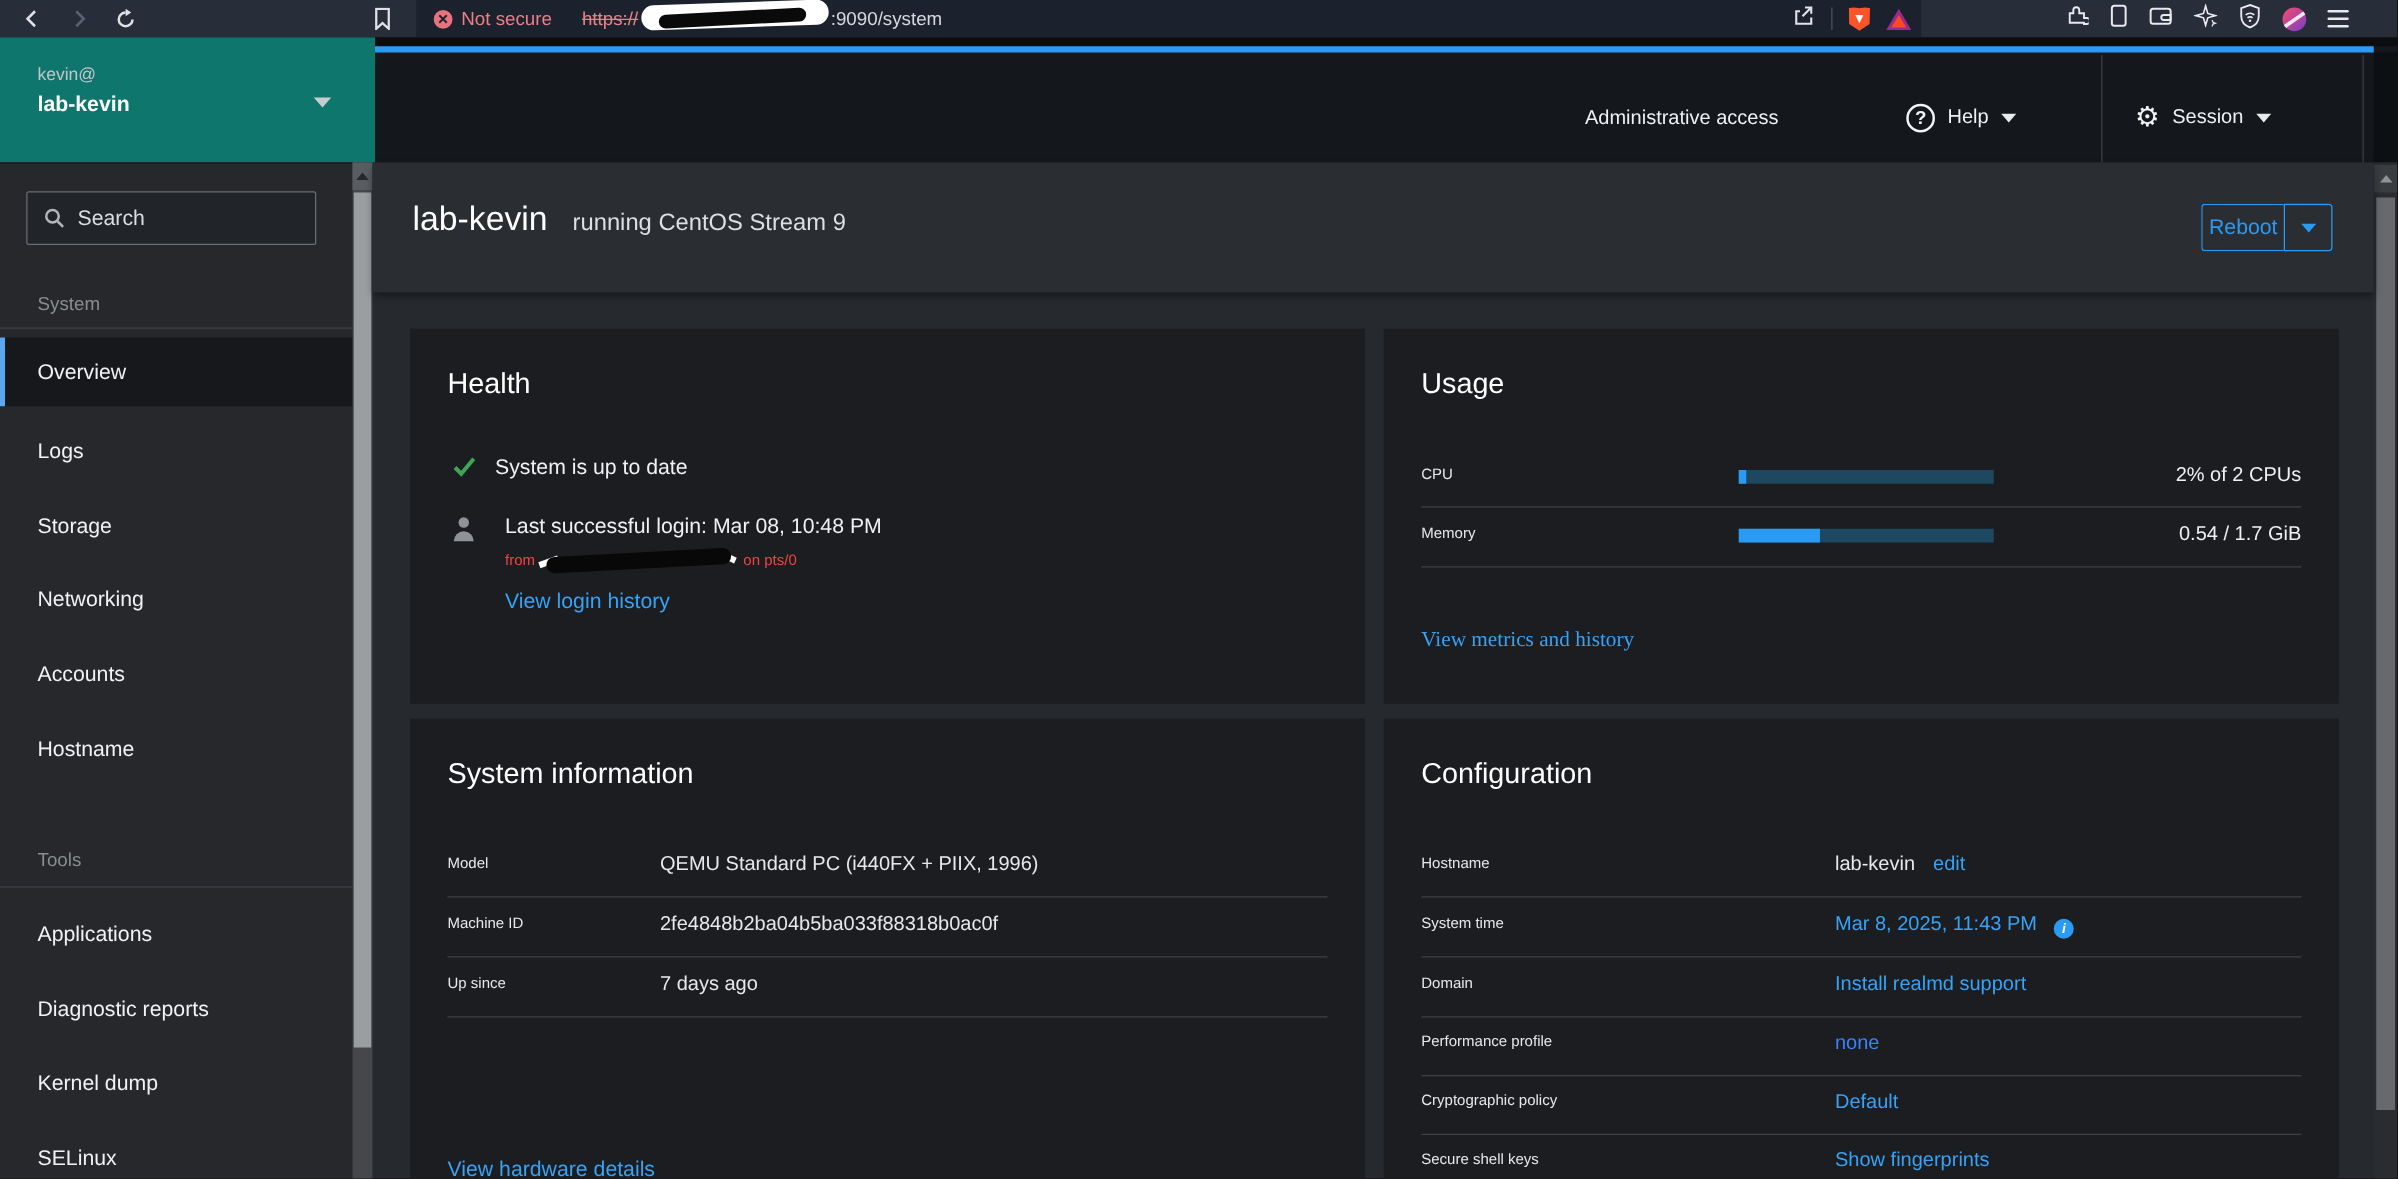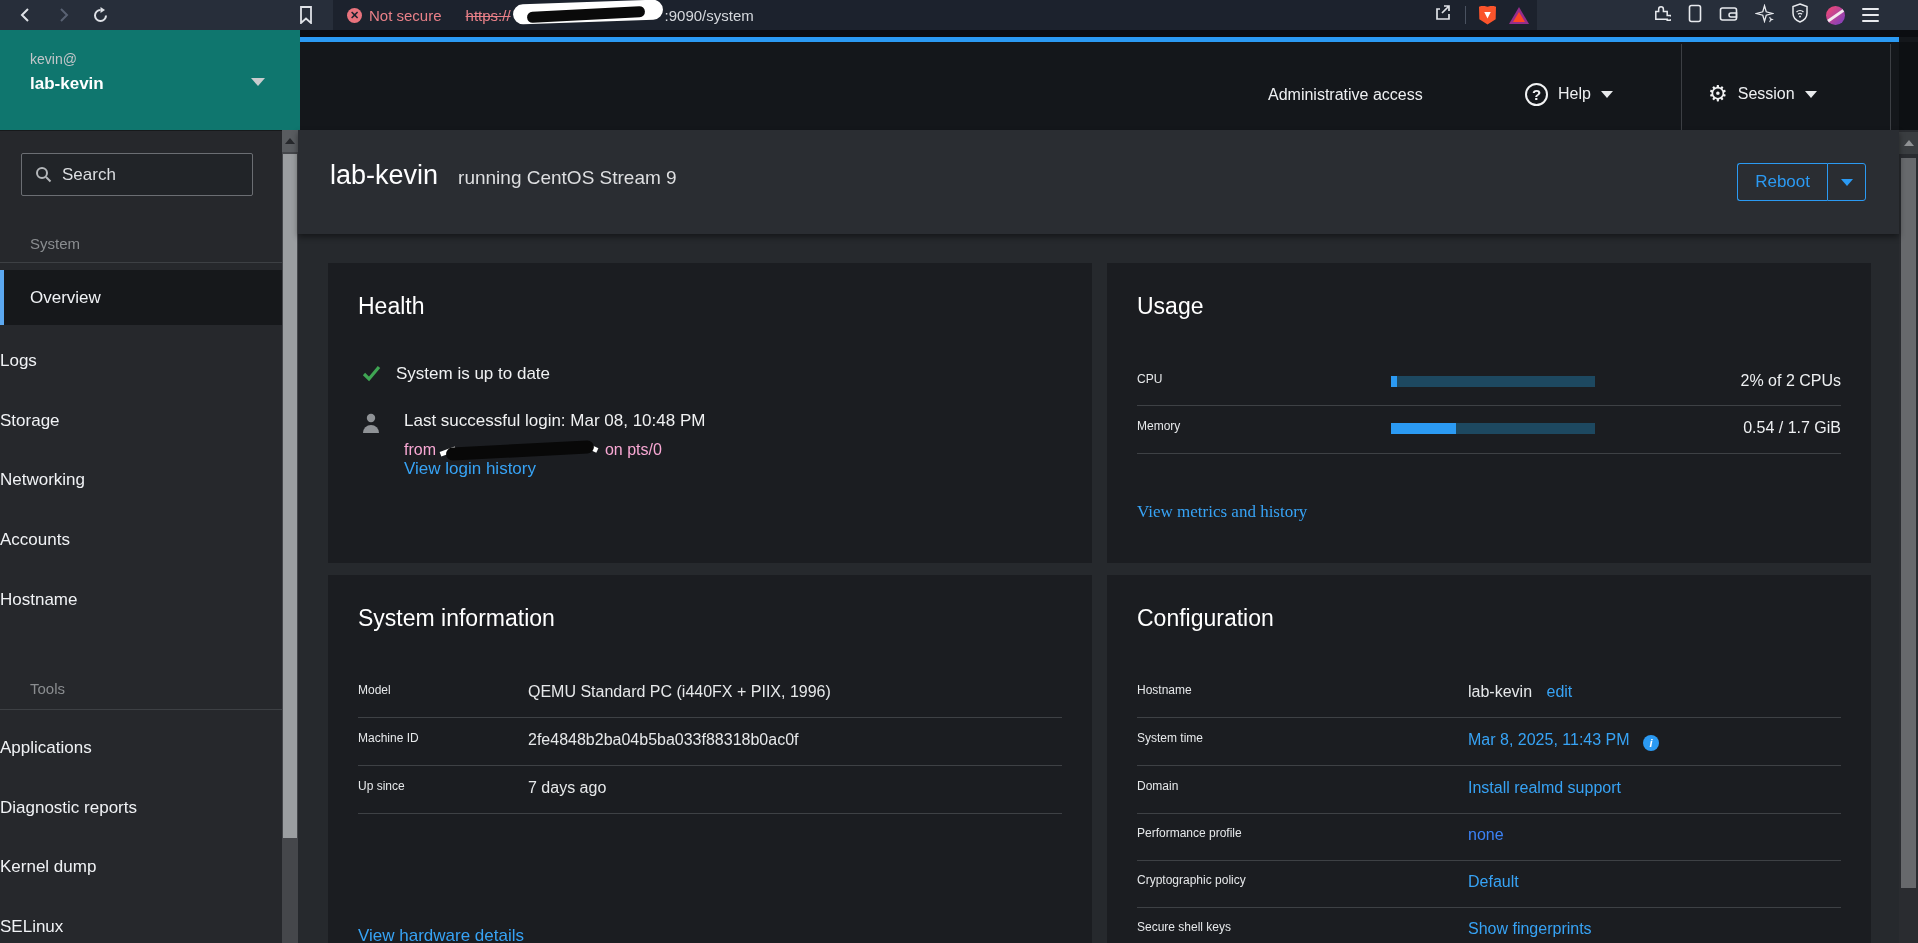--- a/index.html
+++ b/index.html
@@ -48,34 +48,34 @@
   .mh-group { position:absolute; display:flex; align-items:center; gap:10px; height:24px; top:52px; cursor:pointer; }
   .scroll-corner { position:absolute; right:0; top:12px; width:19px; height:88px; background:#0d1013; }
 
   
   .sidebar { position:absolute; left:0; top:130px; width:282px; height:813px; background:#26282c; border-top:1px solid #17191b; }
   .search-wrap { position:absolute; left:21px; top:22px; width:232px; height:43px; border:1px solid #6b6e73; border-radius:2px; background:#212428; display:flex; align-items:center; }
   .search-wrap input { background:transparent; border:none; outline:none; color:#e7e9eb; font-size:17px; width:170px; margin-left:10px; font-family:"Liberation Sans",sans-serif; }
   .search-wrap input::placeholder { color:#dcdee1; opacity:1; }
   .nav-section-label { position:absolute; left:30px; font-size:15px; color:#8a8d90; }
   .nav-divider { position:absolute; left:0; width:282px; height:1px; background:#3d4044; }
-  .nav-item { position:absolute; left:0; width:282px; color:#f0f2f5; font-size:17px; cursor:pointer; }
+  .nav-item { position:absolute; left:0; width:282px; color:#f0f2f5; font-size:17px; padding-left:30px; cursor:pointer; }
   .nav-item.selected { background:#16181b; border-left:4px solid #5ca8f0; padding-left:26px; display:flex; align-items:center; }
   .sb-scroll { position:absolute; left:282px; top:130px; width:16px; height:813px; background:#45474b; }
   .sb-scroll .arrow { position:absolute; left:0; top:0; width:16px; height:22px; background:#595c60; display:flex; align-items:center; justify-content:center; }
   .sb-scroll .arrow i { width:0; height:0; border-left:5px solid transparent; border-right:5px solid transparent; border-bottom:6px solid #26282c; }
   .sb-scroll .thumb { position:absolute; left:1px; top:24px; width:14px; height:684px; background:#9b9ea1; }
 
   
   .page-header { position:absolute; left:298px; top:130px; width:1601px; height:104px; background:#2a2d32; box-shadow:0 3px 6px rgba(0,0,0,.45); z-index:2; }
   .ph-title-row { position:absolute; left:32px; top:30px; display:flex; align-items:baseline; gap:20px; }
   .ph-host { font-size:27px; color:#fdfdfe; font-weight:400; }
   .ph-status { font-size:19px; color:#dedfe1; }
   .reboot { position:absolute; right:33px; top:33px; height:38px; display:flex; cursor:pointer; }
-  .reboot .main-btn { border:1px solid #2b9af3; border-right:none; border-radius:3px 0 0 3px; color:#2b9af3; font-size:17px; display:flex; align-items:center; padding:0 17px; }
+  .reboot .main-btn { border:1px solid #2b9af3; border-right:none; border-radius:3px 0 0 3px; color:#2b9af3; font-size:17px; display:flex; align-items:center; padding:0 5px; }
   .reboot .caret-btn { border:1px solid #2b9af3; border-radius:0 3px 3px 0; width:39px; display:flex; align-items:center; justify-content:center; }
   .reboot .caret-btn i { width:0; height:0; border-left:6px solid transparent; border-right:6px solid transparent; border-top:7px solid #2b9af3; }
   .main-scroll { position:absolute; left:1899px; top:130px; width:19px; height:813px; background:#2a2c30; }
   .main-scroll .arrow { position:absolute; top:2px; left:0; width:19px; height:22px; background:#3a3d40; display:flex; align-items:center; justify-content:center; }
   .main-scroll .arrow i { width:0; height:0; border-left:5px solid transparent; border-right:5px solid transparent; border-bottom:6px solid #8f9193; }
   .main-scroll .thumb { position:absolute; left:2px; top:28px; width:15px; height:730px; background:#67696c; }
 
   
   .card { position:absolute; background:#1b1d21; }
   .card-title { position:absolute; left:30px; top:30px; font-size:23px; font-weight:500; color:#fff; }
@@ -273,26 +273,26 @@
         </svg>
       <span style="font-size:17px; color:#f0f1f2;">System is up to date</span>
     </div>
     <div class="health-row" style="left:33px; top:148px; align-items:flex-start;">
       <svg width="20" height="22" viewBox="0 0 20 22" style="margin-top:1px">
           <circle cx="10" cy="6" r="4.2" fill="#8f9296"></circle>
           <path d="M2 21 a8 8 0 0 1 16 0 z" fill="#8f9296"></path>
         </svg>
       <div>
         <div style="font-size:17px; color:#f0f1f2; padding-left:9px;">Last successful login: Mar 08, 10:48 PM</div>
-        <div style="font-size:16px; color:#f9a8d4; padding-left:9px; margin-top:10px;">
+        <div style="font-size:12px; color:#ef4444; padding-left:9px; margin-top:10px;">
           <span>from</span>
           <span class="from-scribble"><span class="w1"></span><span class="w2"></span><span class="b"></span></span>
           <span>on pts/0</span>
         </div>
-        <div style="font-size:17px; padding-left:9px; margin-top:0;"><span class="link">View login history</span></div>
+        <div style="font-size:17px; padding-left:9px; margin-top:14px;"><span class="link">View login history</span></div>
       </div>
     </div>
   </div>
 
   <div class="card" style="left:1107px; top:263px; width:764px; height:300px;">
     <div class="card-title">Usage</div>
 
     <div class="kv-label" style="top:109px">CPU</div>
     <div class="bar" style="top:113px">
         <div class="fill" style="width: 3%;"></div>

